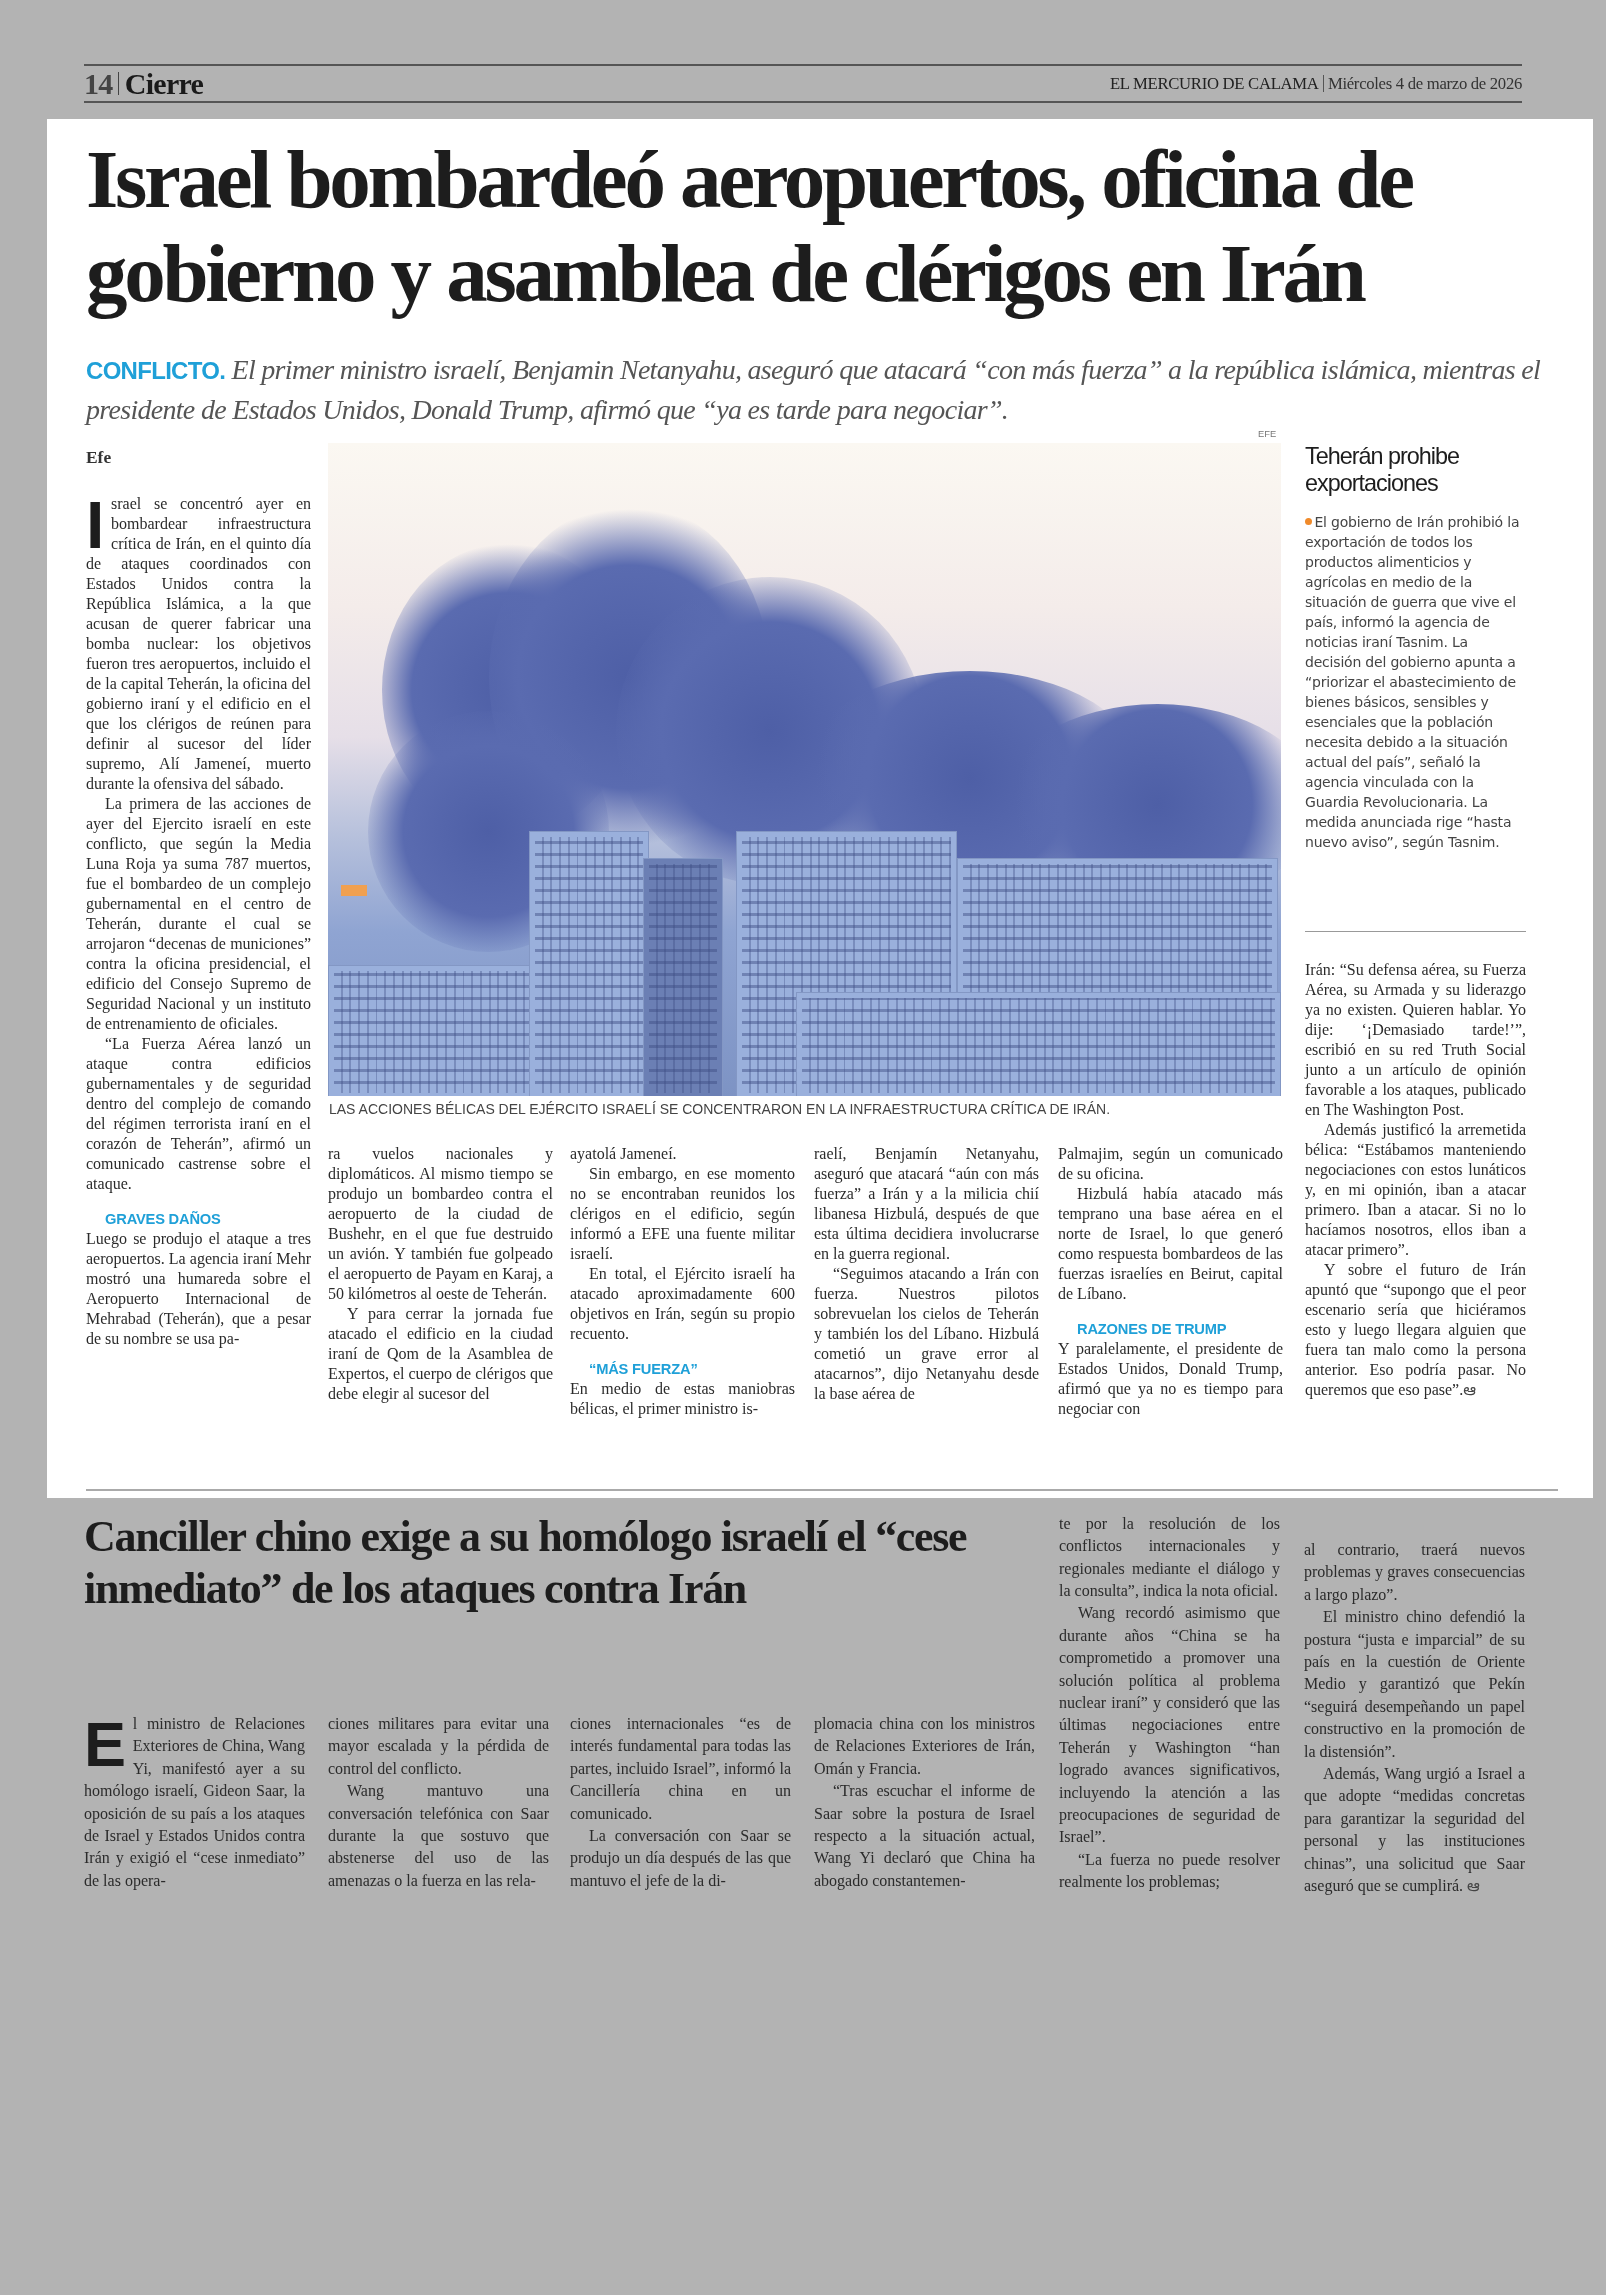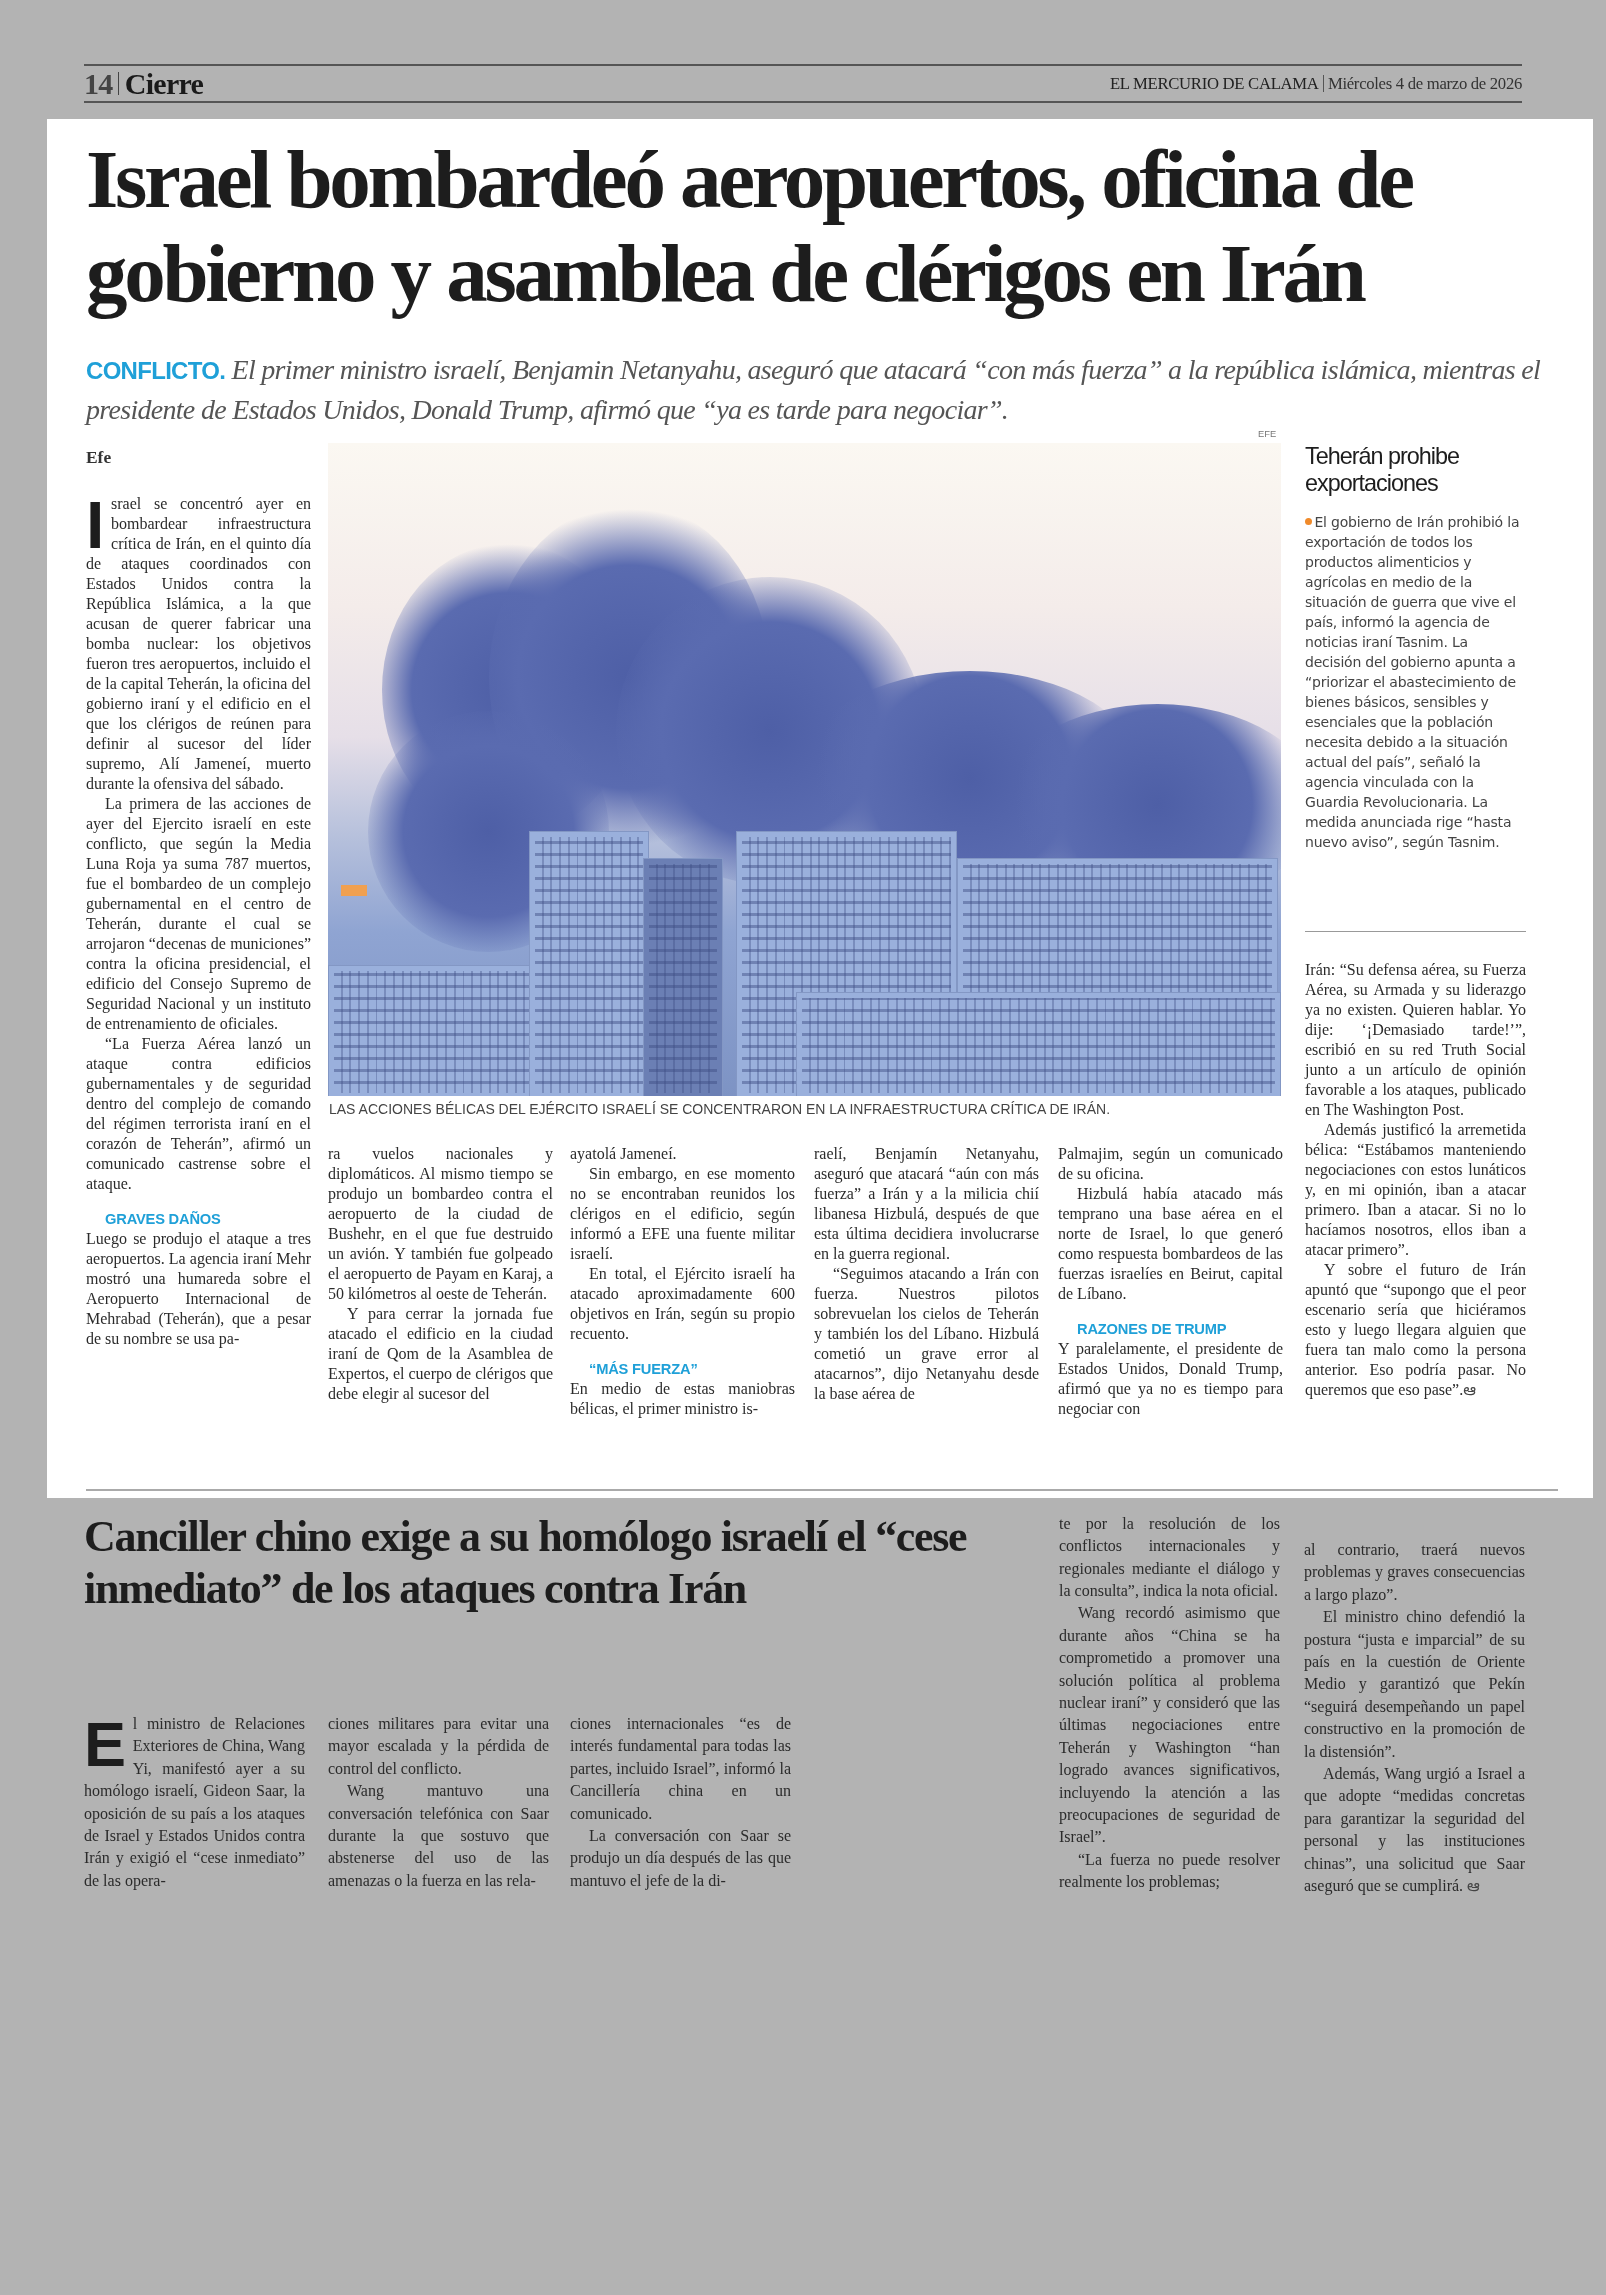--- a/index.html
+++ b/index.html
@@ -169,20 +169,24 @@
     <p class="noindent"><span class="dropcap">E</span><span>l ministro de Relaciones Exteriores de China, Wang Yi, manifestó ayer a su homólogo israelí, Gideon Saar, la oposición de su país a los ataques de Israel y Estados Unidos contra Irán y exigió el “cese inmediato” de las opera-</span></p>
   </div>
   <div class="col2" style="left:328px; top:215px; width:221px;">
     <p class="noindent">ciones militares para evitar una mayor escalada y la pérdida de control del conflicto.</p>
     <p>Wang mantuvo una conversación telefónica con Saar durante la que sostuvo que abstenerse del uso de las amenazas o la fuerza en las rela-</p>
   </div>
   <div class="col2" style="left:570px; top:215px; width:221px;">
     <p class="noindent">ciones internacionales “es de interés fundamental para todas las partes, incluido Israel”, informó la Cancillería china en un comunicado.</p>
     <p>La conversación con Saar se produjo un día después de las que mantuvo el jefe de la di-</p>
   </div>
+  <div class="col2" style="left:814px; top:215px; width:221px;">
+    <p class="noindent">plomacia china con los ministros de Relaciones Exteriores de Irán, Omán y Francia.</p>
+    <p>“Tras escuchar el informe de Saar sobre la postura de Israel respecto a la situación actual, Wang Yi declaró que China ha abogado constantemen-</p>
+  </div>
   <div class="col2" style="left:1059px; top:14.7px; width:221px;">
     <p class="noindent">te por la resolución de los conflictos internacionales y regionales mediante el diálogo y la consulta”, indica la nota oficial.</p>
     <p>Wang recordó asimismo que durante años “China se ha comprometido a promover una solución política al problema nuclear iraní” y consideró que las últimas negociaciones entre Teherán y Washington “han logrado avances significativos, incluyendo la atención a las preocupaciones de seguridad de Israel”.</p>
     <p>“La fuerza no puede resolver realmente los problemas;</p>
   </div>
   <div class="col2" style="left:1304px; top:6px; width:221px;margin-top:35px;">
     <p class="noindent">al contrario, traerá nuevos problemas y graves consecuencias a largo plazo”.</p>
     <p>El ministro chino defendió la postura “justa e imparcial” de su país en la cuestión de Oriente Medio y garantizó que Pekín “seguirá desempeñando un papel constructivo en la promoción de la distensión”.</p>
     <p><span>Además, Wang urgió a Israel a que adopte “medidas concretas para garantizar la seguridad del personal y las instituciones chinas”, una solicitud que Saar aseguró que se cumplirá.</span> <span class="endmark">ఆ</span></p>
   </div>

